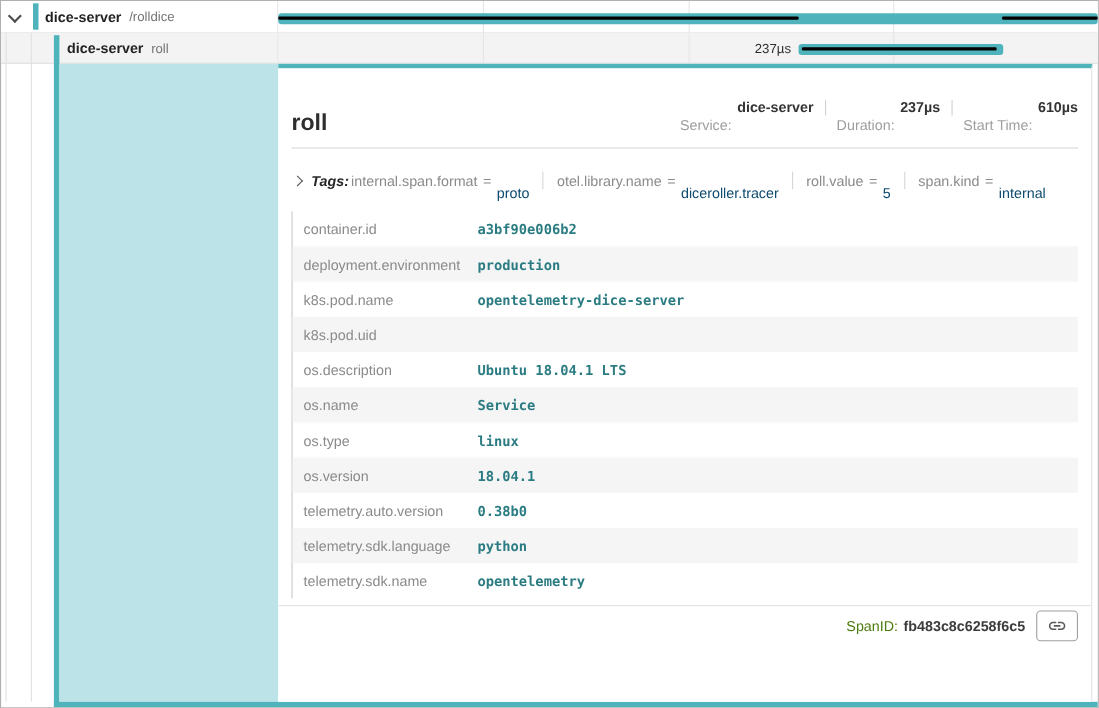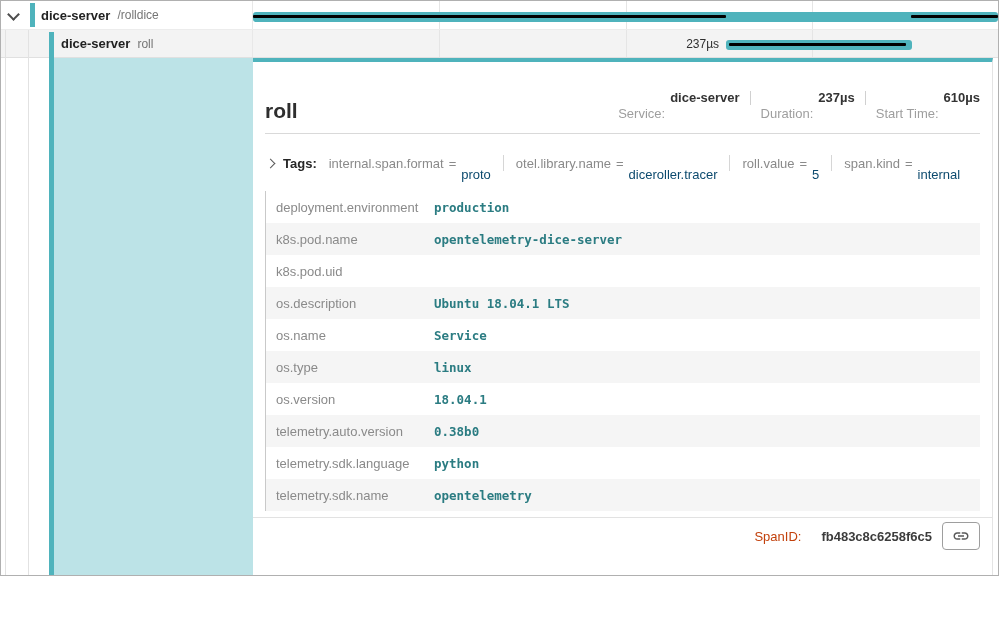--- a/index.html
+++ b/index.html
@@ -1,19 +1,19 @@
 <!DOCTYPE html>
 <html><head>
 <meta charset="utf-8">
 <style>
   * { box-sizing: border-box; margin: 0; padding: 0; }
   html,body { background:#fff; }
   body { font-family: "Liberation Sans", sans-serif; }
 
-  #app { position:relative; width:999px; height:576px; border:1px solid #b0b0b0;
+  #app { position:relative; width:999px; height:644px; border:1px solid #b0b0b0;
          background:#fff; overflow:hidden; }
 
   
   .trow { position:absolute; left:0; right:0; display:flex; }
   .trow1 { top:0; height:29px; background:#fff; border-bottom:1px solid #ececec; }
   .trow2 { top:29px; height:28px; background:#f3f3f3; border-bottom:1px solid #e0e0e0; }
   .tname { width:252px; position:relative; border-right:1px solid #e8e8e8; }
   .ttime { flex:1; position:relative; }
   .namewrap { position:absolute; top:0; bottom:0; display:flex; align-items:center; white-space:nowrap; }
   .trow1 .namewrap { left:40px; }
@@ -52,40 +52,40 @@
   .card-head h2 { font-size:21px; font-weight:600; color:#2e2e2e; }
   .head-right { margin-left:auto; display:flex; align-items:center; font-size:13px; white-space:nowrap; }
   .hlabel { color:#9e9e9e; margin-right:5px;margin-top:32px; }
   .hval { color:#333; font-weight:bold; }
   .hsep { width:1px; height:14px; background:#d0d0d0; margin:0 10px; }
 
   .divider { border-bottom:1px solid #d9d9d9; margin:10px 12px 0; }
 
   .tagsrow { display:flex; align-items:center; margin:0 12px; padding:10px 0 9px; font-size:13px; cursor:pointer; }
   .tagsrow .chev { border-color:#595959; border-width:1.5px; margin-left:2px; }
-  .tags-label { font-weight:bold; color:#262626; margin:0 12px 0 9px; }
+  .tags-label { font-weight:bold; color:#262626; margin:0 2px 0 9px;font-style:italic; }
   .tag { display:flex; align-items:center; white-space:nowrap; }
   .tkey { color:#8a8a8a; }
   .teq  { color:#8a8a8a; margin:0 5px; }
   .tval { color:#0c4a6e;margin-top:23px; }
   .tsep { width:1px; height:16px; background:#d6d6d6; margin:0 12px; }
 
   .procrow { display:flex; align-items:center; margin:0 12px; padding:8px 0; font-size:14px;
              font-weight:bold; color:#262626; cursor:pointer; }
   .procrow .chev { border-color:#4d4d4d; border-width:2px; width:8px; height:8px; margin:-3px 9px 0 1px; }
 
   .kvtable { margin:0 12px; border-left:1px solid #c9c9c9; }
   .kvrow { display:flex; align-items:center; height:32px; font-size:13px; }
   .kvrow:nth-child(even) { background:#f5f5f5; }
   .kvkey { width:168px; padding-left:10px; color:#8a8a8a; flex-shrink:0; }
   .kvval { font-family:"DejaVu Sans Mono", monospace; color:#2B7C82; font-weight:bold; font-size:12.5px; }
 
   .cardfoot { display:flex; align-items:center; justify-content:flex-end;
               border-top:1px solid #e2e2e2; margin-top:6px; padding:4px 12px; }
-  .sidlabel { color:#c2410c; font-size:13px; margin-right:20px; }
+  .sidlabel { color:#4d7c0f; font-size:13px; margin-right:5px; }
   .sidval { color:#3c3c3c; font-weight:bold; font-size:13px; }
   .linkbtn { margin-left:10px; width:38px; height:28px; border:1px solid #9e9e9e; border-radius:4px;
              display:flex; align-items:center; justify-content:center; background:#fff; cursor:pointer; }
 </style>
 </head>
 <body>
 
 <div id="app">
 
   <div class="trow trow1">
@@ -174,20 +174,24 @@
       <span class="tag">
         <span class="tkey">span.kind</span>
         <span class="teq">=</span>
         <span class="tval">internal</span>
       </span>
     </div>
 
 
     <div class="kvtable">
       <div class="kvrow">
+          <div class="kvkey">container.id</div>
+          <div class="kvval">a3bf90e006b2</div>
+        </div>
+      <div class="kvrow">
           <div class="kvkey">deployment.environment</div>
           <div class="kvval">production</div>
         </div>
       <div class="kvrow">
           <div class="kvkey">k8s.pod.name</div>
           <div class="kvval">opentelemetry-dice-server</div>
         </div>
       <div class="kvrow">
           <div class="kvkey">k8s.pod.uid</div>
         </div>

